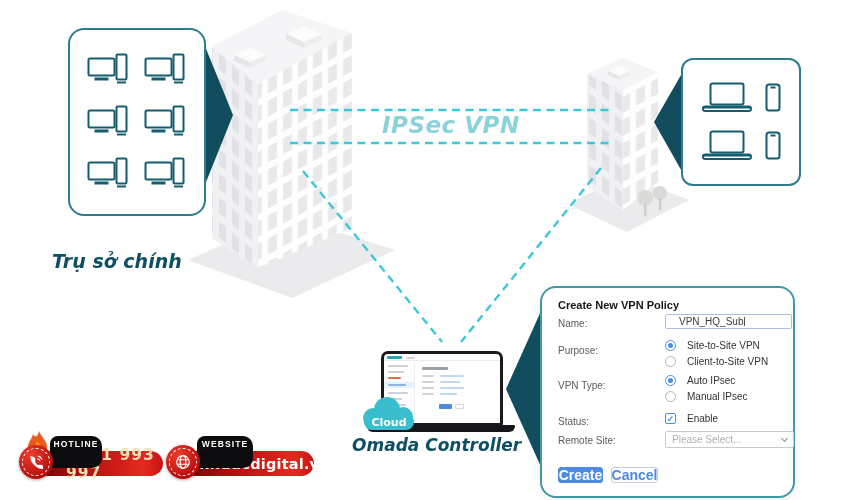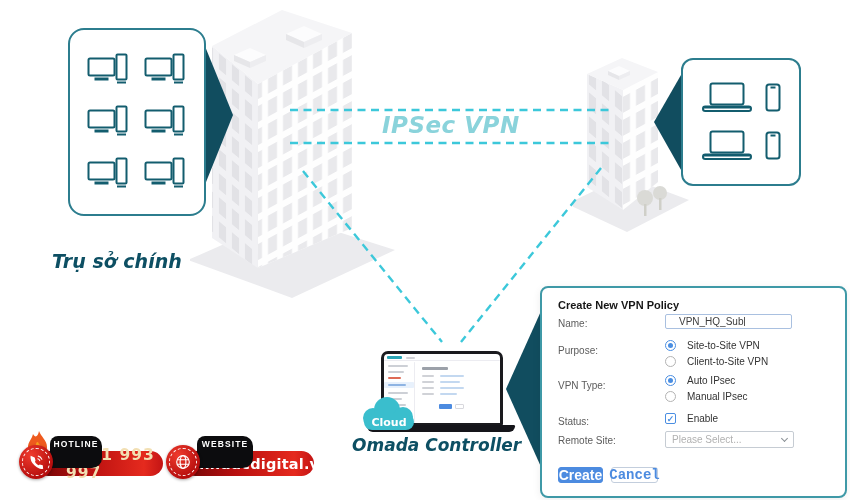--- a/index.html
+++ b/index.html
@@ -39,22 +39,22 @@
   }
   #laptop-base {
     left:367px; top:425px; width:148px; height:7px; background:#15151a;
     border-radius:2px 2px 10px 10px; z-index:4;
   }
   .mbar { position:absolute; border-radius:1px; }
   #cloud-badge { left:358px; top:396px; z-index:5; }
 
   
   #vpn-dialog {
-    left:540px; top:286px; width:307px; height:212px; background:#fff;
-    border:2px solid #3f99a7; border-radius:8px; z-index:5;
+    left:540px; top:286px; width:255px; height:212px; background:#fff;
+    border:2px solid #3f99a7; border-radius:16px; z-index:5;
     box-shadow:0 2px 8px rgba(0,0,0,.07); font-family:"Liberation Sans",sans-serif;
   }
   #vpn-dialog .title { left:16px; top:11px; font-size:11px; font-weight:bold; color:#161616; }
   .f-label { left:16px; width:104px; font-size:10px; color:#5c5c5c; }
   .ctl { left:123px; }
   #name-input {
     top:26px; width:127px; height:15px; border:1px solid #a9c0e0; border-radius:2px;
     display:flex; align-items:center; padding:0 13px; font-size:10px; color:#3d3d3d; background:#fff;
   }
   .caret { width:1px; height:9px; background:#555; margin-left:1px; }
@@ -72,21 +72,21 @@
   #remote-select {
     top:143px; width:129px; height:17px; border:1px solid #c6ccd3; border-radius:2px;
     display:flex; align-items:center; justify-content:space-between; padding:0 6px;
     font-size:10px; color:#b1b1b1; background:#fff;
   }
   .chev { width:5px; height:5px; border-right:1.4px solid #8a9096; border-bottom:1.4px solid #8a9096;
           transform:rotate(45deg); margin-top:-3px; }
   .btn { top:179px; height:16px; border-radius:3px; font-size:14px; font-weight:bold;
          display:flex; align-items:center; justify-content:center; cursor:pointer; }
   #create-btn { left:16px; width:45px; background:#4c8be0; color:#fff; border:1px solid #4c8be0; }
-  #cancel-btn { left:69px; width:47px; background:#fff; color:#4c8be0; border:1px solid #c3cedd;font-family:Liberation Mono, monospace; }
+  #cancel-btn { left:69px; width:47px; background:#fff; color:#4c8be0; border:1px solid #c3cedd; }
 
   
   .badge-tab {
     position:absolute; background:#0c0c0e; color:#fff; font-size:8.5px; font-weight:bold;
     letter-spacing:1.1px; text-align:center; line-height:16px; height:32px;
     border-radius:8px 10px 10px 3px; z-index:7;
   }
   .badge-pill {
     position:absolute; height:25px; border-radius:13px; z-index:6;
     background:linear-gradient(90deg,#6e0606,#b80f0f 40%,#e52a1e 85%,#c31414);

